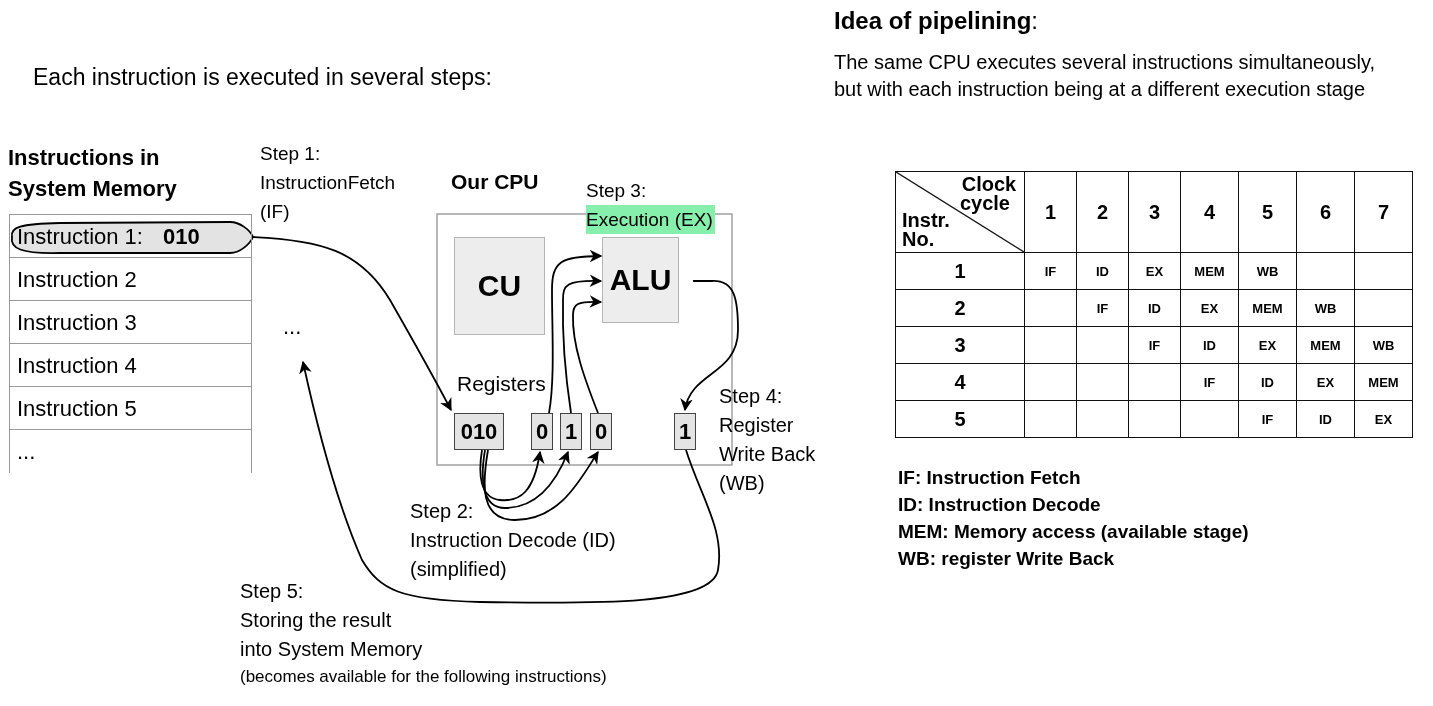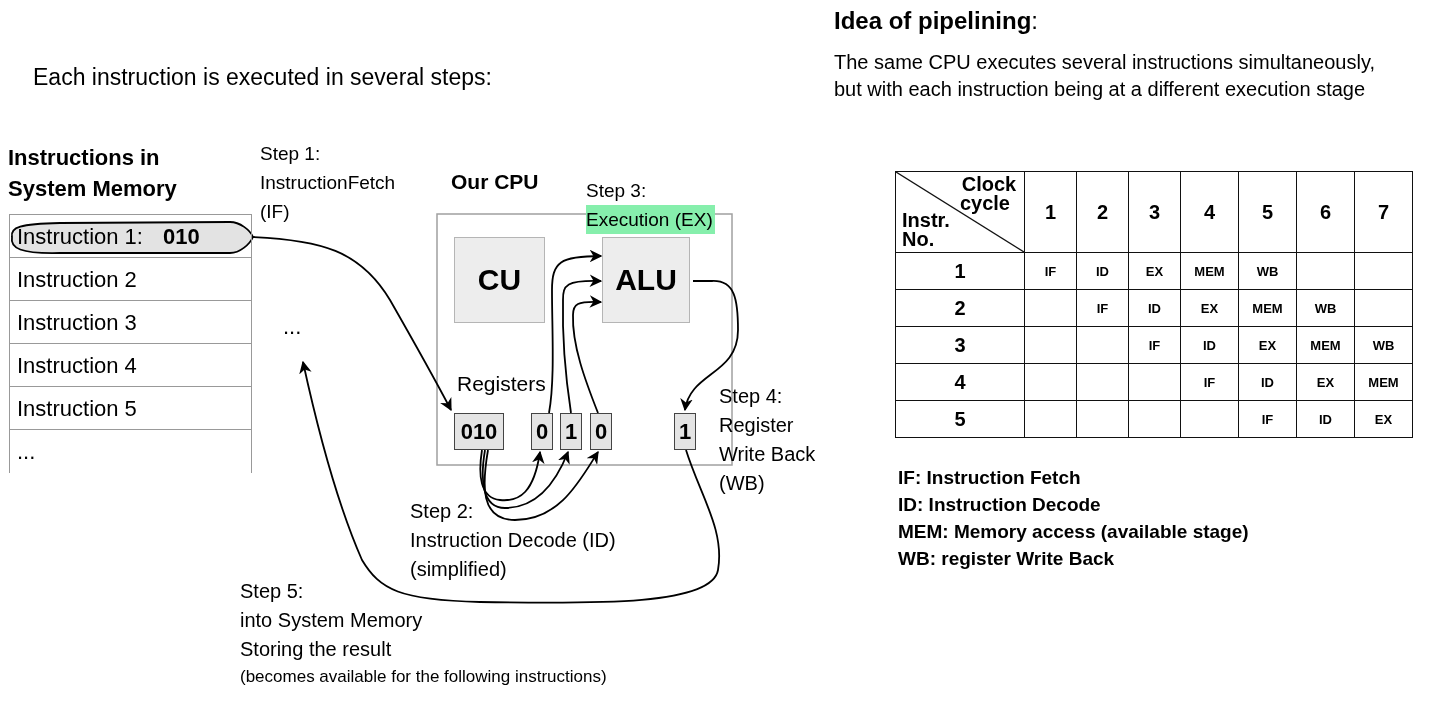--- a/index.html
+++ b/index.html
@@ -83,22 +83,22 @@
   <div>(IF)</div>
 </div>
 
 <div class="abs b" style="left:451px; top:170px; font-size:21px;">Our CPU</div>
 
 <div class="abs" style="left:586px; top:176px; font-size:19px; line-height:29px; background:transparent;">
   <div>Step 3:</div>
   <div style="background:#86efac; padding-right:2px;">Execution (EX)</div>
 </div>
 
-<div class="box" style="left:454px; top:237px; width:91px; height:86px;">CU</div>
-<div class="box" style="left:602px; top:237px; width:88px; height:86px;">ALU</div>
+<div class="box" style="left:454px; top:237px; width:91px; height:98px;">CU</div>
+<div class="box" style="left:602px; top:237px; width:77px; height:86px;">ALU</div>
 
 <div class="abs" style="left:457px; top:372px; font-size:21px;">Registers</div>
 
 <div class="reg" style="left:454px; width:50px;">010</div>
 <div class="reg" style="left:531px; width:22px;">0</div>
 <div class="reg" style="left:560px; width:22px;">1</div>
 <div class="reg" style="left:590px; width:22px;">0</div>
 <div class="reg" style="left:674px; width:22px;">1</div>
 
 <div class="abs" style="left:719px; top:382px; font-size:20px; line-height:29px;">
@@ -109,22 +109,22 @@
 </div>
 
 <div class="abs" style="left:410px; top:497px; font-size:20px; line-height:29px;">
   <div>Step 2:</div>
   <div>Instruction Decode (ID)</div>
   <div>(simplified)</div>
 </div>
 
 <div class="abs" style="left:240px; top:577px; font-size:20px; line-height:29px;">
   <div>Step 5:</div>
+  <div>Storing the result</div>
   <div>into System Memory</div>
-  <div>Storing the result</div>
   <div style="font-size:17px; line-height:25px;">(becomes available for the following instructions)</div>
 </div>
 
 <div class="abs" style="left:834px; top:6px; font-size:24px; line-height:30px;">
   <span class="b">Idea of pipelining</span><span>:</span>
 </div>
 <div class="abs" style="left:834px; top:49px; font-size:20px; line-height:27px;">
   <div>The same CPU executes several instructions simultaneously,</div>
   <div>but with each instruction being at a different execution stage</div>
 </div>

